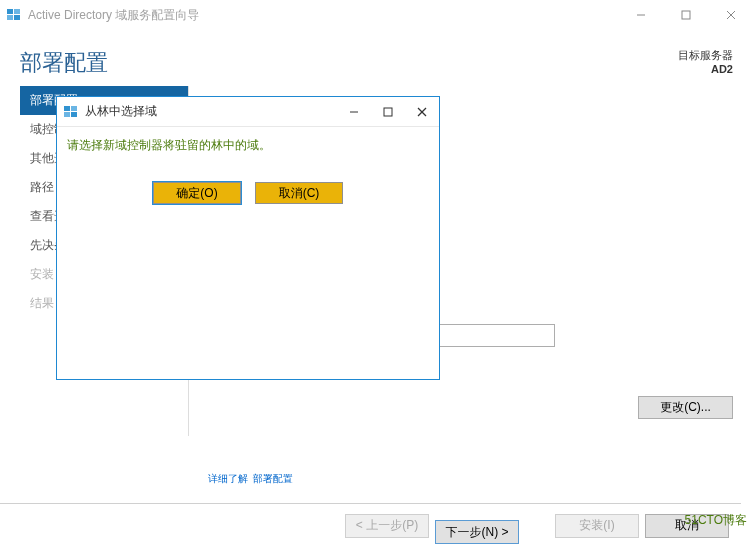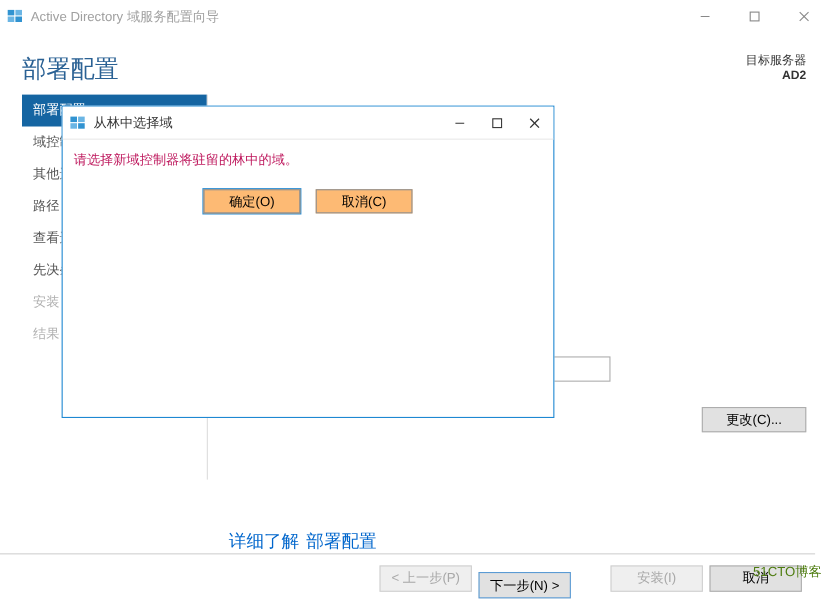--- a/index.html
+++ b/index.html
@@ -23,47 +23,47 @@
   .body-area { display: flex; padding: 0 20px; }
   .sidebar { width: 168px; }
   .side-item { padding: 6px 10px; color: #555; font-size: 12px; white-space: nowrap; }
   .side-item.active { background: #1565a2; color: #fff; }
   .side-item.disabled { color: #b0b0b0; }
 
   .content { flex: 1; position: relative; border-left: 1px solid #ddd; min-height: 350px; padding: 14px 8px 0 18px; }
 
   .domain-input { position: absolute; top: 238px; left: 16px; width: 350px; height: 23px; border: 1px solid #adadad; padding: 2px 6px; font-size: 12px; background: #fff; }
   .select-btn { position: absolute; top: 238px; right: 0; width: 95px; height: 23px; border: 1px solid #adadad; background: #e1e1e1; font-size: 12px; }
-  .change-btn { position: absolute; top: 284px; right: 0; width: 95px; height: 23px; border: 1px solid #adadad; background: #e1e1e1; font-size: 12px; }
+  .change-btn { position: absolute; top: 310px; right: 0; width: 95px; height: 23px; border: 1px solid #adadad; background: #e1e1e1; font-size: 12px; }
 
-  .more-link { position: absolute; left: 208px; top: 482px; color: #0066cc; font-size: 16px; }
+  .more-link { position: absolute; left: 208px; top: 472px; color: #0066cc; font-size: 10px; }
   .more-link .ba { color: #0066cc; margin-left: 2px; }
 
   .footer { position: absolute; left: 0; right: 12px; bottom: 0; height: 44px; border-top: 1px solid #d0d0d0; display: flex; align-items: center; justify-content: flex-end; padding: 0 12px; gap: 6px; }
   .footer .btn { width: 84px; height: 24px; border: 1px solid #adadad; background: #e1e1e1; font-size: 12px; display:flex; align-items:center; justify-content:center; }
   .footer .btn.disabled { color: #a8a8a8; background: #efefef; border-color: #cfcfcf; }
   .footer .btn.primary { border: 1px solid #5a9bd4; margin-top: 13px; }
   .footer .gap { width: 24px; }
 
   
-  .dialog { position: absolute; left: 56px; top: 96px; width: 448px; height: 284px; border: 1px solid #1e88d2; background: #fff; box-shadow: 0 0 0 0; }
+  .dialog { position: absolute; left: 56px; top: 96px; width: 384px; height: 284px; border: 1px solid #1e88d2; background: #fff; box-shadow: 0 0 0 0; }
   .d-titlebar { height: 30px; display: flex; align-items: center; padding-left: 6px; border-bottom: 1px solid #e8e8e8; background:#fff; }
   .d-titlebar .ad-icon { filter: none; }
   .d-title { font-size: 12px; color: #333; }
   .d-controls { margin-left: auto; display: flex; }
   .d-controls .tc-btn { width: 34px; height: 28px; color: #333; }
 
   .d-body { padding: 10px 10px 0 10px; }
-  .d-instr { color: #be185d; margin-bottom: 6px; font-size: 12px; }
+  .d-instr { color: #4d7c0f; margin-bottom: 16px; font-size: 12px; }
   .d-list { border: 1px solid #828282; height: 166px; background: #fff; overflow: hidden; }
   .d-item { padding: 3px 6px; font-size: 12px; }
   .d-item.selected { background: #cde8ff; border: 1px dotted #6aa9da; margin: 0; }
 
   .d-footer { display: flex; justify-content: center; gap: 14px; padding: 12px 0 0 0; }
-  .d-footer .btn { width: 88px; height: 22px; border: 1px solid #8f8f8f; background: #fdba74; font-size: 12px; display:flex; align-items:center; justify-content:center; }
+  .d-footer .btn { width: 88px; height: 22px; border: 1px solid #8f8f8f; background: #eab308; font-size: 12px; display:flex; align-items:center; justify-content:center; }
   .d-footer .btn.default { box-shadow: 0 0 0 1px #2a8dd4; }
 
   .watermark { position: absolute; right: 6px; bottom: 18px; color: #4d7c0f; font-size: 12px; pointer-events: none; }
 </style>
 </head>
 <body>
 
 <div class="main-window">
 
   <div class="titlebar">

